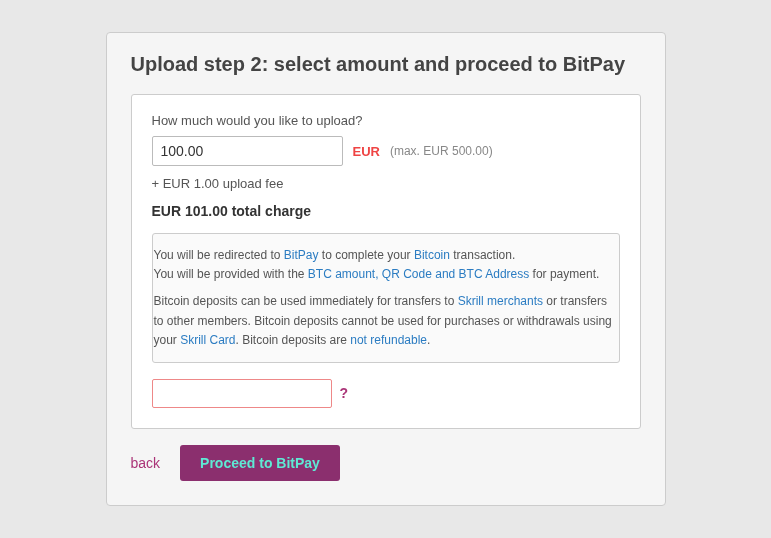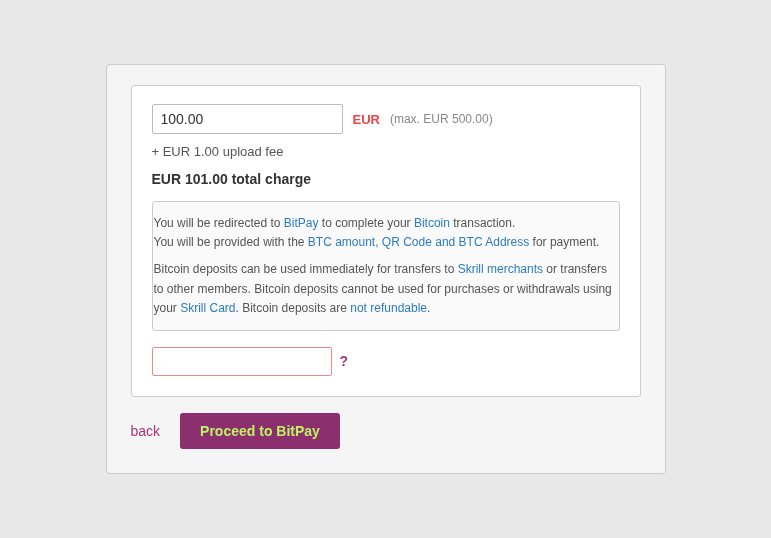--- a/index.html
+++ b/index.html
@@ -127,36 +127,38 @@
       color: #aa3377;
       font-size: 14px;
       cursor: pointer;
       text-decoration: none;
       background: none;
       border: none;
       padding: 0;
     }
     .proceed-btn {
       background: #8b2f6e;
-      color: #bef264;
+      color: #5eead4;
       border: none;
       border-radius: 3px;
       padding: 10px 20px;
       font-size: 14px;
       font-weight: bold;
       cursor: pointer;
       white-space: nowrap;
     }
   </style>
 </head>
 <body>
 
 <div class="outer-container">
+  <h1 class="page-title">Upload step 2: select amount and proceed to BitPay</h1>
 
   <div class="form-box">
+    <div class="form-label">How much would you like to upload?</div>
 
     <div class="amount-row">
       <input class="amount-input" type="text" value="100.00" style="">
       <span class="currency-label">EUR</span>
       <span class="currency-max">(max. EUR 500.00)</span>
     </div>
 
     <div class="fee-line">
       <span>+ EUR 1.00 upload fee</span>
     </div>

